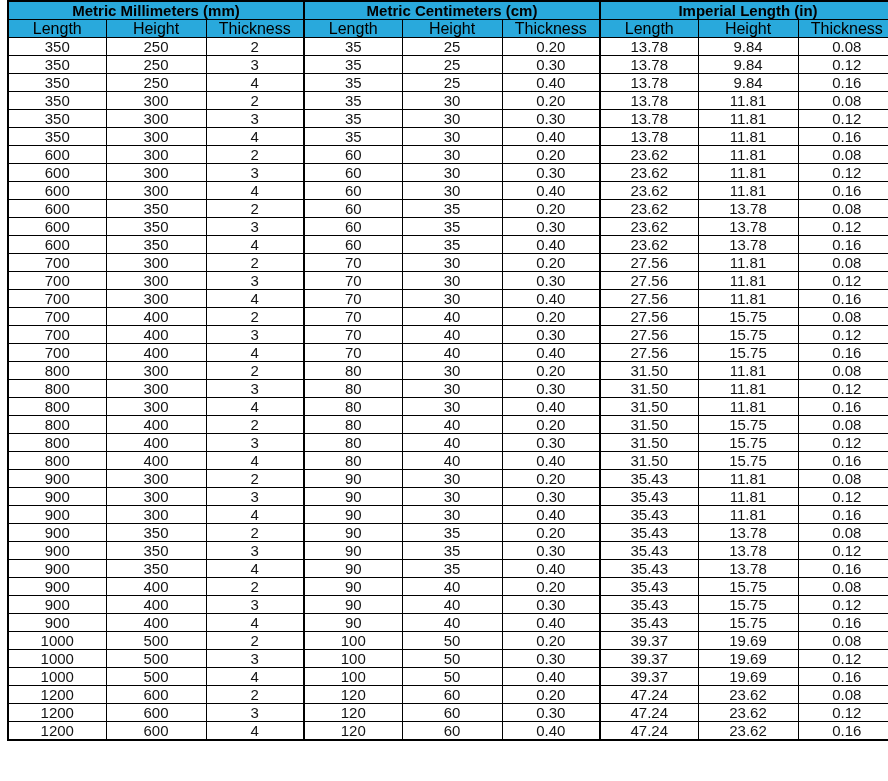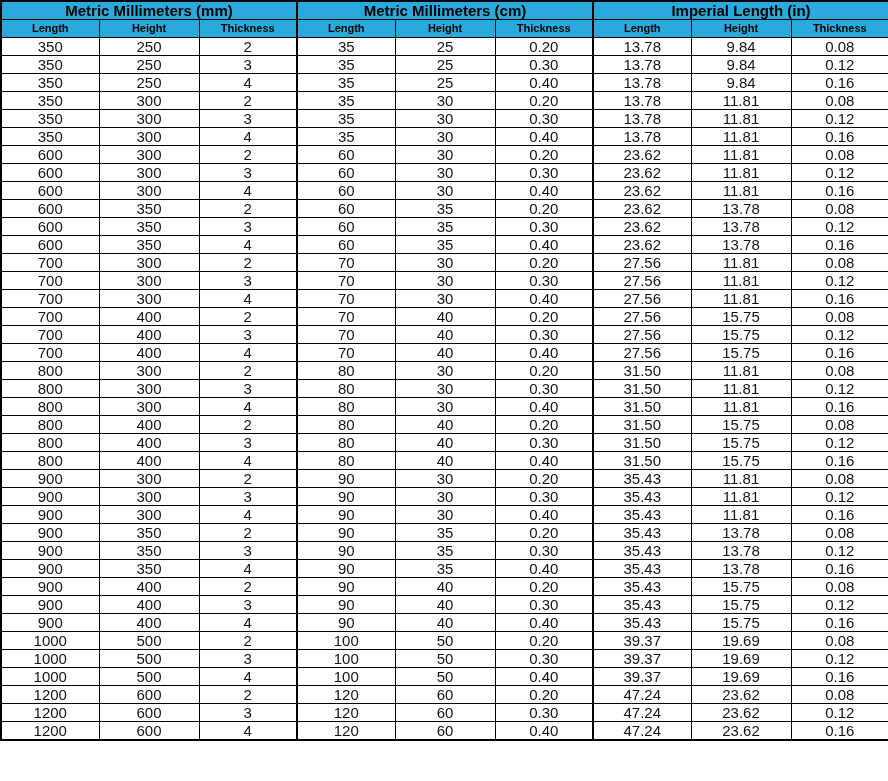--- a/index.html
+++ b/index.html
@@ -1,17 +1,17 @@
 <!DOCTYPE html>
 <html style="--header-bg: #29A9DC;"><head>
 <meta charset="utf-8">
 <style>
   html, body { margin:0; padding:0; background:#ffffff; }
   body { font-family:"Liberation Sans", sans-serif; }
-  .sheet { width:732px; }
+  .sheet { width:732px;margin-left:7px; }
   table.size-table {
     border-collapse:collapse;
     table-layout:fixed;
     width:888px;
     border:2px solid #000;
   }
   table.size-table th, table.size-table td {
     border:1px solid #000;
     padding:0;
     height:17px;
@@ -26,22 +26,22 @@
   table.size-table th.group-title { border-left-width:2px; }
   th.group-title {
     background:var(--header-bg, #29A9DC);
     color:#000;
     font-size:15px;
     font-weight:bold;
   }
   th.col-head {
     background:var(--header-bg, #29A9DC);
     color:#000;
-    font-size:11px;
-    font-weight:bold;
+    font-size:16px;
+    font-weight:normal;
   }
   td.cell {
     color:#141414;
     font-size:15px;
     font-weight:normal;
     background:#ffffff;
   }
 </style>
 </head>
 <body>
@@ -55,21 +55,21 @@
       <col style="width:98px">
         <col style="width:100px">
         <col style="width:98px">
       <col style="width:98px">
         <col style="width:100px">
         <col style="width:98px">
     </colgroup>
     <thead>
       <tr>
         <th class="group-title" colspan="3">Metric Millimeters (mm)</th>
-        <th class="group-title" colspan="3">Metric Millimeters (cm)</th>
+        <th class="group-title" colspan="3">Metric Centimeters (cm)</th>
         <th class="group-title" colspan="3">Imperial Length (in)</th>
       </tr>
       <tr>
         <th class="col-head">Length</th>
         <th class="col-head">Height</th>
         <th class="col-head">Thickness</th>
         <th class="col-head">Length</th>
         <th class="col-head">Height</th>
         <th class="col-head">Thickness</th>
         <th class="col-head">Length</th>

